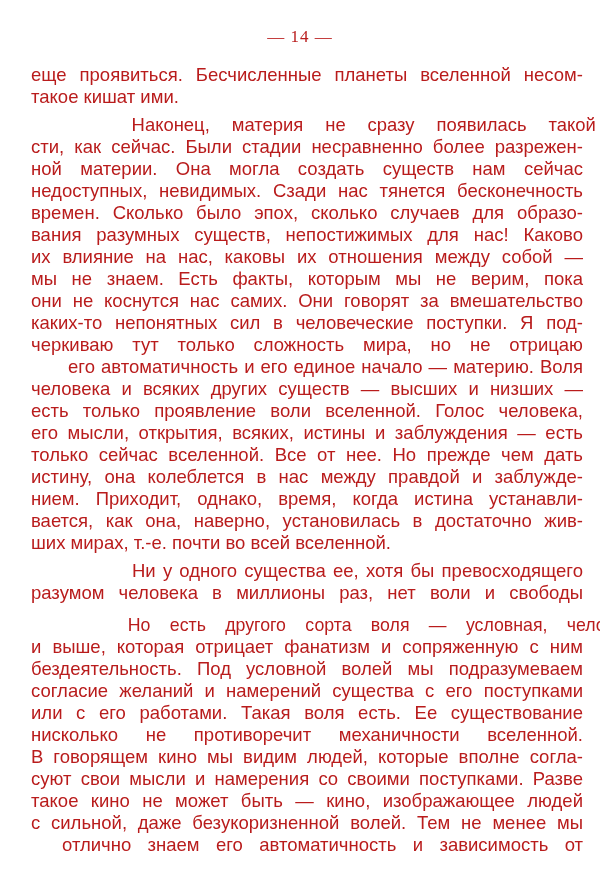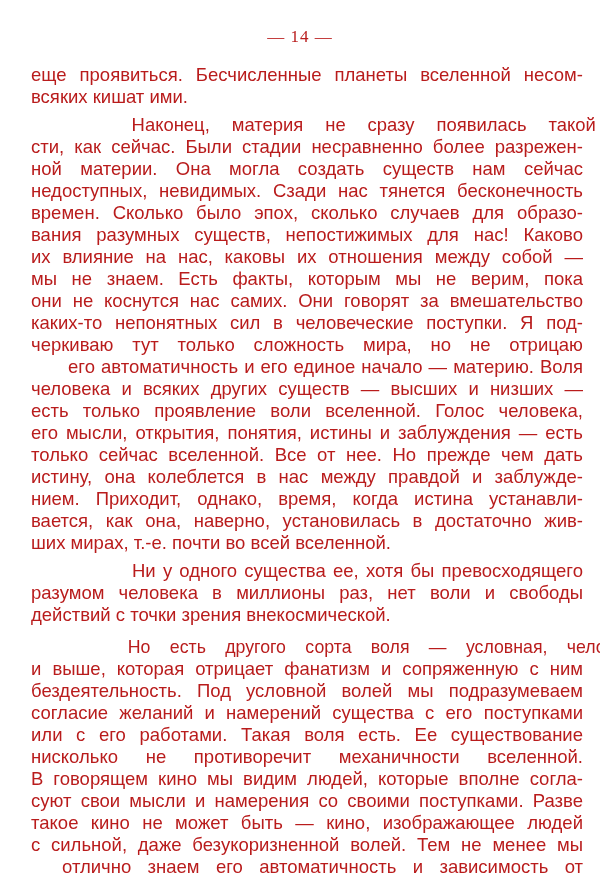--- a/index.html
+++ b/index.html
@@ -29,52 +29,51 @@
 </head>
 <body>
 
 <div class="page">
   <div class="page-number">— 14 —</div>
 
   <div class="body-text">
 
     <div class="paragraph">
       <span class="line" style="white-space: nowrap;">еще проявиться. Бесчисленные планеты вселенной несом-</span>
-      <span class="line last" style="white-space: nowrap;">всяких кишат ими.</span>
+      <span class="line last" style="white-space: nowrap;">такое кишат ими.</span>
     </div>
     <div class="gap"></div>
 
     <div class="paragraph">
       <span class="line indent" style="white-space: nowrap; transform: scaleX(0.996135); width: 554.142px;">Наконец, материя не сразу появилась такой плотно-</span>
       <span class="line" style="white-space: nowrap;">сти, как сейчас. Были стадии несравненно более разрежен-</span>
       <span class="line" style="white-space: nowrap;">ной материи. Она могла создать существ нам сейчас</span>
       <span class="line" style="white-space: nowrap;">недоступных, невидимых. Сзади нас тянется бесконечность</span>
       <span class="line" style="white-space: nowrap;">времен. Сколько было эпох, сколько случаев для образо-</span>
       <span class="line" style="white-space: nowrap;">вания разумных существ, непостижимых для нас! Каково</span>
       <span class="line" style="white-space: nowrap;">их влияние на нас, каковы их отношения между собой —</span>
       <span class="line" style="white-space: nowrap;">мы не знаем. Есть факты, которым мы не верим, пока</span>
       <span class="line" style="white-space: nowrap;">они не коснутся нас самих. Они говорят за вмешательство</span>
       <span class="line" style="white-space: nowrap;">каких-то непонятных сил в человеческие поступки. Я под-</span>
       <span class="line" style="white-space: nowrap;">черкиваю тут только сложность мира, но не отрицаю</span>
       <span class="line" style="white-space: nowrap; margin-left: 37px;">его автоматичность и его единое начало — материю. Воля</span>
       <span class="line" style="white-space: nowrap;">человека и всяких других существ — высших и низших —</span>
       <span class="line" style="white-space: nowrap;">есть только проявление воли вселенной. Голос человека,</span>
-      <span class="line" style="white-space: nowrap;">его мысли, открытия, понятия, истины и заблуждения — есть</span>
+      <span class="line" style="white-space: nowrap;">его мысли, открытия, всяких, истины и заблуждения — есть</span>
       <span class="line" style="white-space: nowrap;">только сейчас вселенной. Все от нее. Но прежде чем дать</span>
       <span class="line" style="white-space: nowrap;">истину, она колеблется в нас между правдой и заблужде-</span>
       <span class="line" style="white-space: nowrap;">нием. Приходит, однако, время, когда истина устанавли-</span>
       <span class="line" style="white-space: nowrap;">вается, как она, наверно, установилась в достаточно жив-</span>
       <span class="line last" style="white-space: nowrap;">ших мирах, т.-е. почти во всей вселенной.</span>
     </div>
     <div class="gap"></div>
 
     <div class="paragraph">
       <span class="line indent" style="white-space: nowrap;">Ни у одного существа ее, хотя бы превосходящего</span>
       <span class="line" style="white-space: nowrap;">разумом человека в миллионы раз, нет воли и свободы</span>
-      <span class="line last" style="white-space: nowrap;">действий с точки зрения внекосмической.</span>
     </div>
     <div class="gap" style="height:10px"></div>
 
     <div class="paragraph">
       <span class="line indent" style="white-space: nowrap; transform: scaleX(0.9583); width: 576.02px;">Но есть другого сорта воля — условная, человеческая</span>
       <span class="line" style="white-space: nowrap;">и выше, которая отрицает фанатизм и сопряженную с ним</span>
       <span class="line" style="white-space: nowrap;">бездеятельность. Под условной волей мы подразумеваем</span>
       <span class="line" style="white-space: nowrap;">согласие желаний и намерений существа с его поступками</span>
       <span class="line" style="white-space: nowrap;">или с его работами. Такая воля есть. Ее существование</span>
       <span class="line" style="white-space: nowrap;">нисколько не противоречит механичности вселенной.</span>

